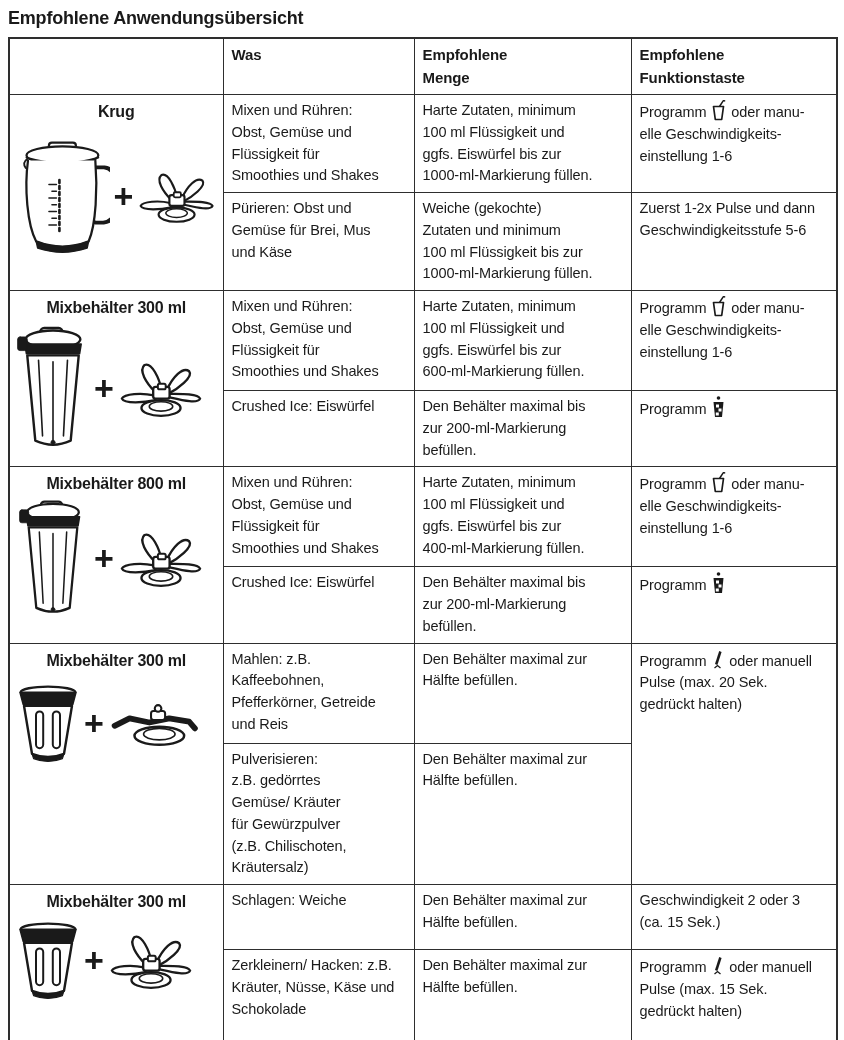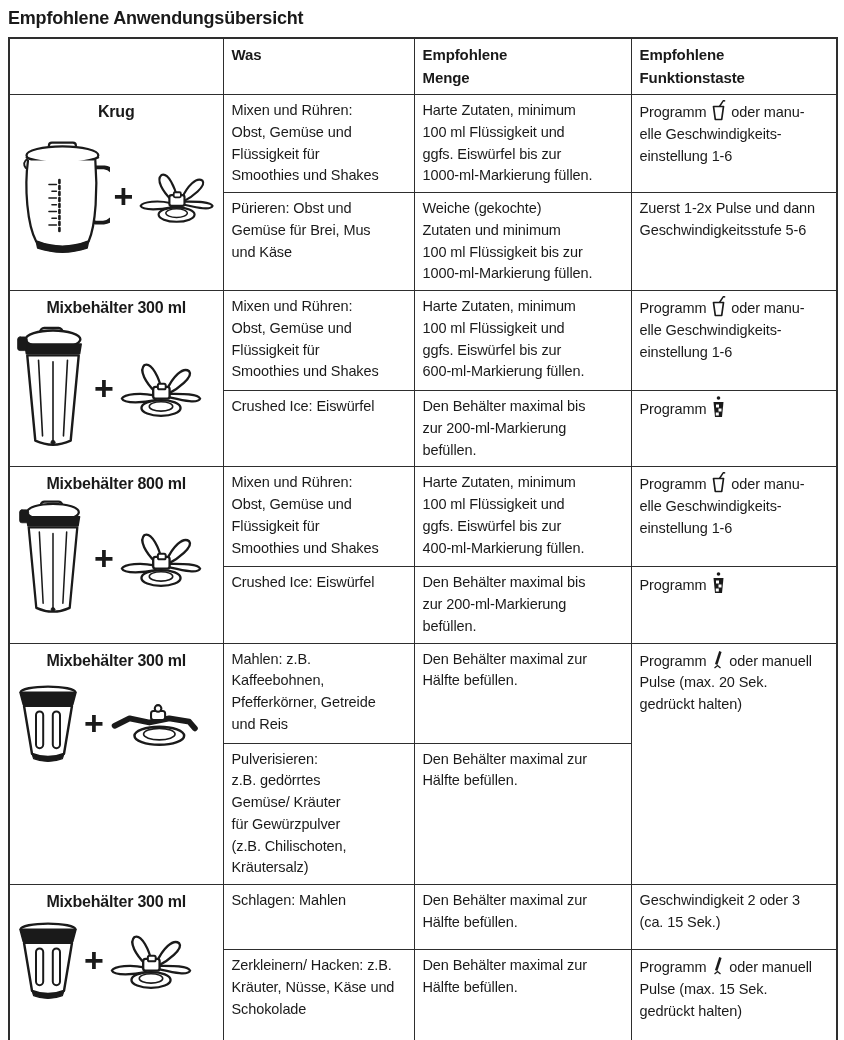--- a/index.html
+++ b/index.html
@@ -276,21 +276,21 @@
             <ellipse cx="55" cy="60" rx="15" ry="6" stroke-width="2"></ellipse>
             <path d="M48 42 C36 30 26 14 34 7 C43 3 53 24 56 40 Z" stroke-width="3" fill="#fff"></path>
             <path d="M62 40 C70 22 83 9 91 15 C97 22 76 38 64 44 Z" stroke-width="3" fill="#fff"></path>
             <path d="M46 46 C30 42 8 44 5 50 C8 57 34 55 48 52 Z" stroke-width="3" fill="#fff"></path>
             <path d="M64 48 C82 52 102 57 105 50 C102 43 78 44 64 44 Z" stroke-width="3" fill="#fff"></path>
             <rect x="45" y="35" width="21" height="15" rx="3" stroke-width="3" fill="#fff"></rect>
             <rect x="51" y="31" width="10" height="7" rx="2" stroke-width="2.5" fill="#fff"></rect>
           </svg>
         </div>
       </td>
-      <td class="cell">Schlagen: Mahlen</td>
+      <td class="cell">Schlagen: Weiche</td>
       <td class="cell">Den Behälter maximal zur
 Hälfte befüllen.</td>
       <td class="cell">Geschwindigkeit 2 oder 3
 (ca. 15 Sek.)</td>
     </tr>
     <tr class="h101">
       <td class="cell">Zerkleinern/ Hacken: z.B.
 Kräuter, Nüsse, Käse und
 Schokolade</td>
       <td class="cell">Den Behälter maximal zur

